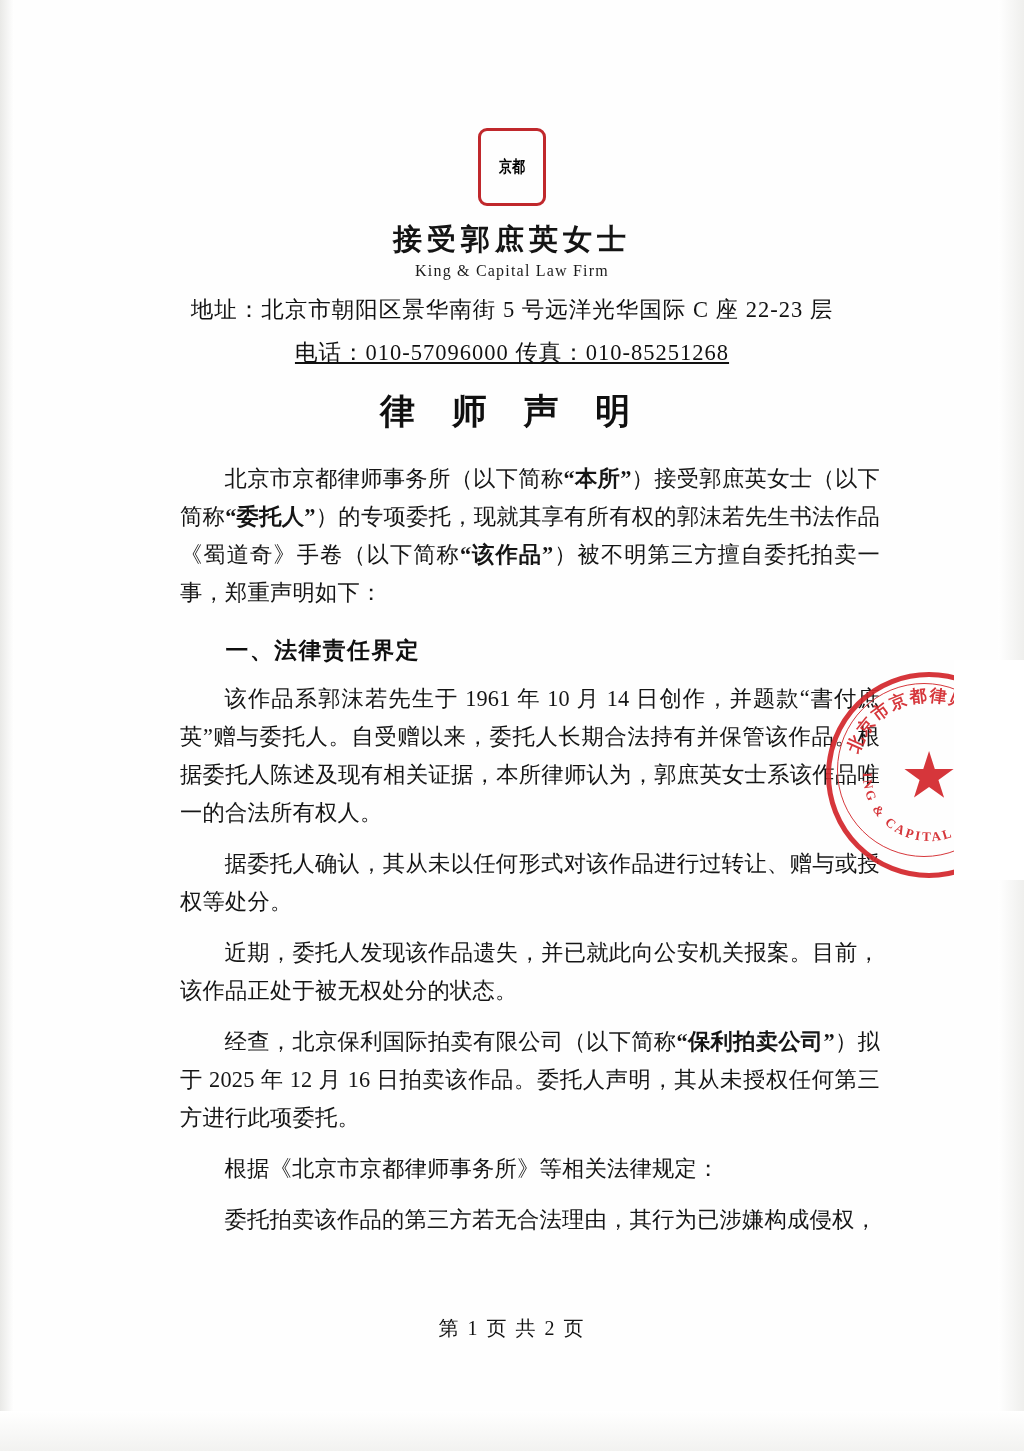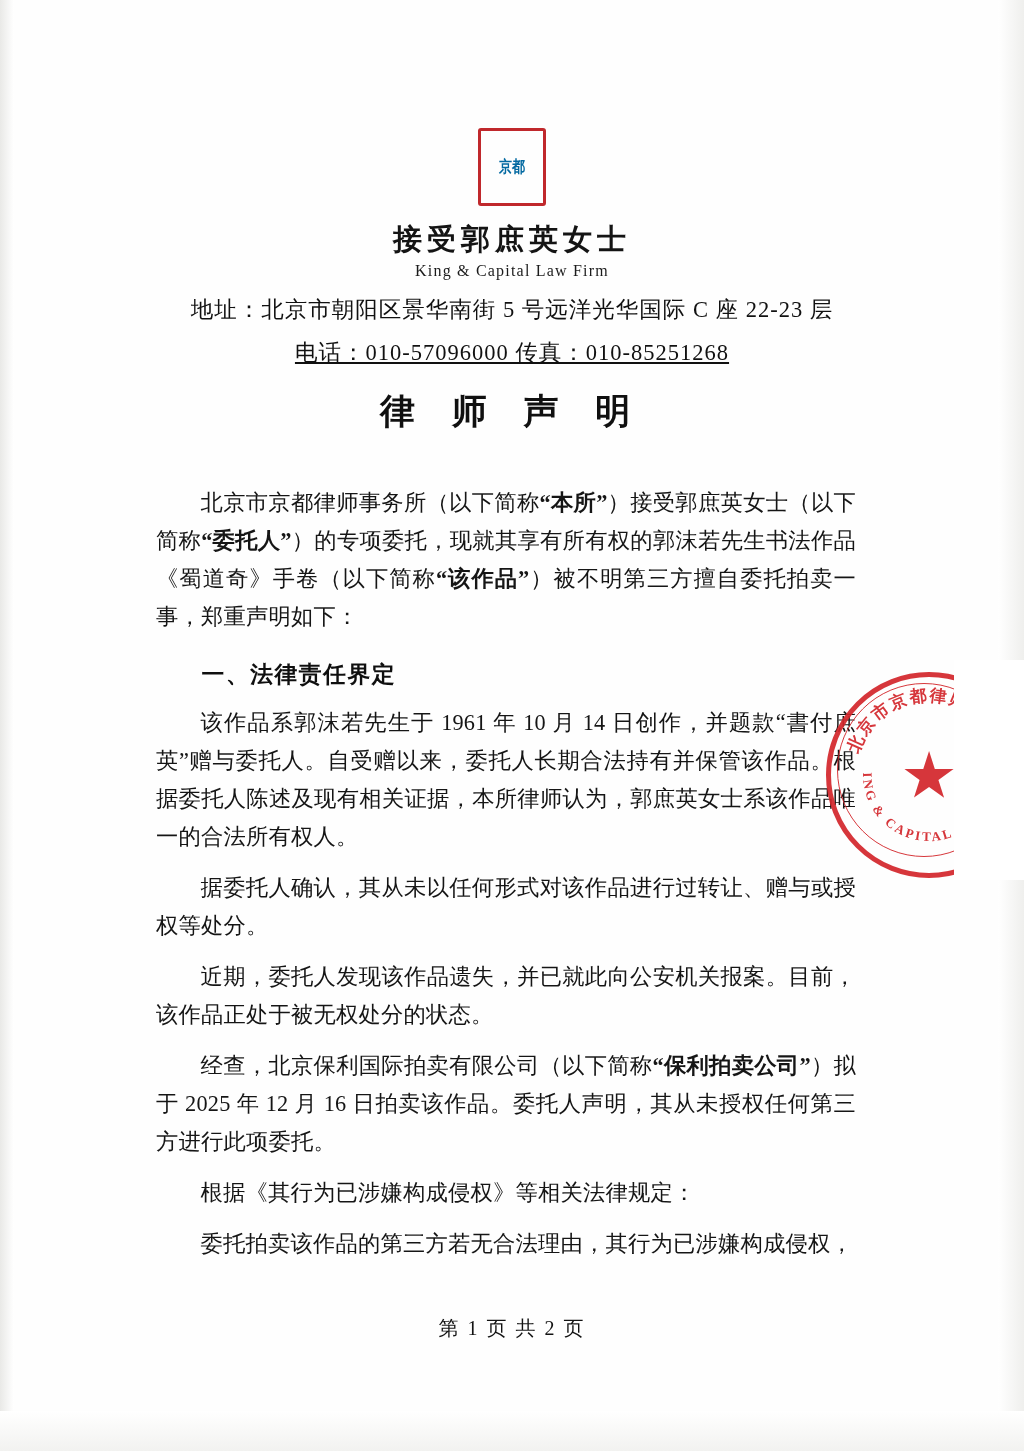--- a/index.html
+++ b/index.html
@@ -47,25 +47,25 @@
     left: 0;
     top: 128px;
     width: 1024px;
     text-align: center;
   }
   .seal-stamp {
     margin: 0 auto;
     width: 62px;
     height: 72px;
     border: 3px solid #c0282c;
-    border-radius: 3px;
+    border-radius: 9px;
     display: flex;
     align-items: center;
     justify-content: center;
-    color: #0369a1;
+    color: #000000;
     font-size: 13px;
     line-height: 1.05;
     font-family: "Liberation Serif", serif;
     letter-spacing: 0px;
     font-weight: bold;
   }
   .seal-stamp span {
     display: block;
     transform: scaleY(1.25);
   }
@@ -105,24 +105,23 @@
     width: 1024px;
     text-align: center;
     font-size: 35px;
     font-weight: bold;
     letter-spacing: 14px;
     color: #101010;
   }
 
   .body-col {
     position: absolute;
-    left: 156px;
+    left: 180px;
     top: 460px;
     width: 700px;
-    margin-top: 24px;
   }
   p.para {
     margin: 0 0 13px 0;
     font-size: 22.3px;
     line-height: 38px;
     text-align: justify;
     text-justify: inter-ideograph;
     text-indent: 2em;
     color: #151515;
     letter-spacing: 0.2px;
@@ -227,21 +226,21 @@
         <p class="para"><span>北京市京都律师事务所（以下简称</span><span class="b">“本所”</span><span>）接受郭庶英女士（以下简称</span><span class="b">“委托人”</span><span>）的专项委托，现就其享有所有权的郭沫若先生书法作品《蜀道奇》手卷（以下简称</span><span class="b">“该作品”</span><span>）被不明第三方擅自委托拍卖一事，郑重声明如下：</span></p>
       </div>
     <h2 class="section">一、法律责任界定</h2>
     <div id="s1-slot">
         <p class="para"><span>该作品系郭沫若先生于 1961 年 10 月 14 日创作，并题款“書付庶英”赠与委托人。自受赠以来，委托人长期合法持有并保管该作品。根据委托人陈述及现有相关证据，本所律师认为，郭庶英女士系该作品唯一的合法所有权人。</span></p>
         <p class="para"><span>据委托人确认，其从未以任何形式对该作品进行过转让、赠与或授权等处分。</span></p>
         <p class="para"><span>近期，委托人发现该作品遗失，并已就此向公安机关报案。目前，该作品正处于被无权处分的状态。</span></p>
         <p class="para"><span>经查，北京保利国际拍卖有限公司（以下简称</span><span class="b">“保利拍卖公司”</span><span>）拟于 2025 年 12 月 16 日拍卖该作品。委托人声明，其从未授权任何第三方进行此项委托。</span></p>
       </div>
     <div id="s2-slot">
-        <p class="para"><span>根据《其行为已涉嫌构成侵权》等相关法律规定：</span></p>
+        <p class="para"><span>根据《北京市京都律师事务所》等相关法律规定：</span></p>
         <p class="para"><span>委托拍卖该作品的第三方若无合法理由，其行为已涉嫌构成侵权，</span></p>
       </div>
   </div>
 
   <div class="round-seal">
     <div class="inner-ring"></div>
     <svg class="arc-text" viewBox="0 0 196 196">
       <defs>
         <path id="arcTop" d="M 24,98 A 74,74 0 0 1 172,98"></path>
         <path id="arcBottom" d="M 32,98 A 66,66 0 0 0 164,98"></path>

